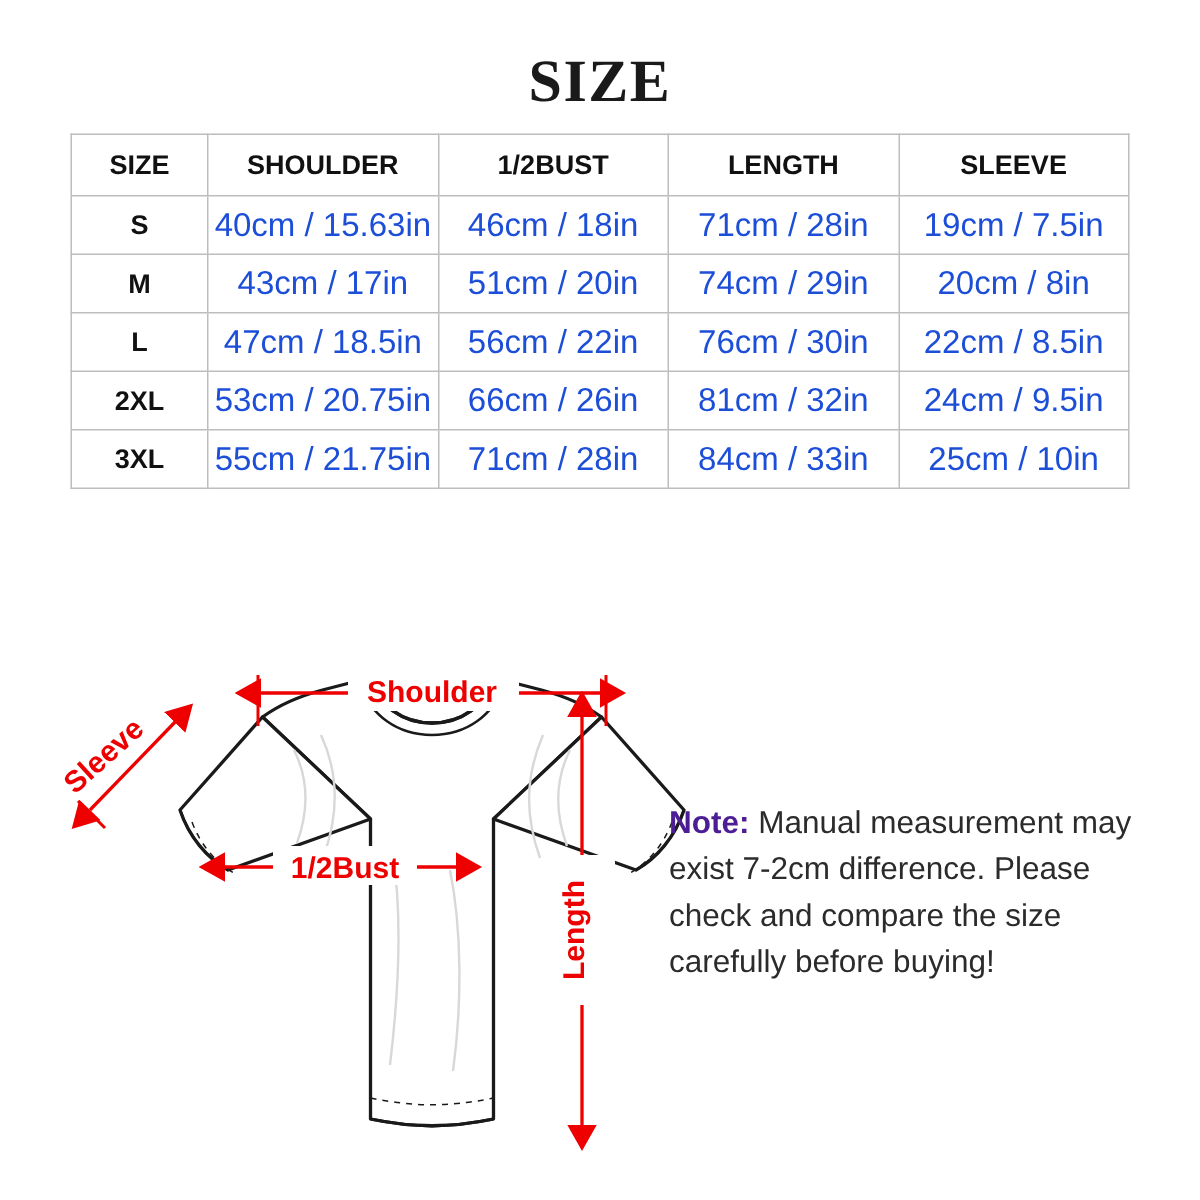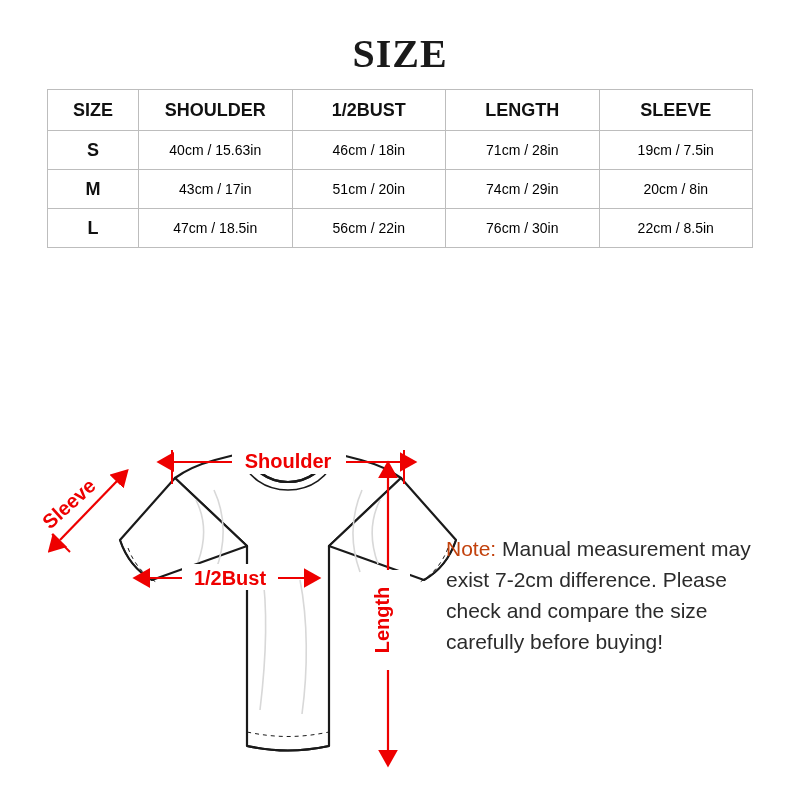--- a/index.html
+++ b/index.html
@@ -35,22 +35,22 @@
   table.size-table {
     width: 100%;
     border-collapse: collapse;
     table-layout: fixed;
   }
   table.size-table th,
   table.size-table td {
     border: 1px solid #bdbdbd;
     text-align: center;
     height: 36px;
-    font-size: 14px;
-    color: #000000;
+    font-size: 22px;
+    color: #1d4ed8;
   }
   table.size-table thead th {
     font-weight: 700;
     font-size: 18px;
     color: #111111;
     height: 38px;
   }
   table.size-table th:first-child,
   table.size-table td:first-child {
     width: 88px;
@@ -76,22 +76,22 @@
   .note {
     position: absolute;
     left: 446px;
     top: 533px;
     width: 320px;
     font-size: 21px;
     line-height: 31px;
     color: #2b2b2b;
   }
   .note b {
-    font-weight: 400;
-    color: #c2410c;
+    font-weight: 700;
+    color: #4c1d95;
   }
 </style>
 </head>
 <body>
 
 <div class="title">SIZE</div>
 
 <div class="table-wrap">
   <table class="size-table">
     <thead>
@@ -117,20 +117,34 @@
         <td>51cm / 20in</td>
         <td>74cm / 29in</td>
         <td>20cm / 8in</td>
       </tr>
       <tr>
         <td>L</td>
         <td>47cm / 18.5in</td>
         <td>56cm / 22in</td>
         <td>76cm / 30in</td>
         <td>22cm / 8.5in</td>
+      </tr>
+      <tr>
+        <td>2XL</td>
+        <td>53cm / 20.75in</td>
+        <td>66cm / 26in</td>
+        <td>81cm / 32in</td>
+        <td>24cm / 9.5in</td>
+      </tr>
+      <tr>
+        <td>3XL</td>
+        <td>55cm / 21.75in</td>
+        <td>71cm / 28in</td>
+        <td>84cm / 33in</td>
+        <td>25cm / 10in</td>
       </tr>
     </tbody>
   </table>
 </div>
 
 <div class="diagram">
   <svg width="800" height="370" viewBox="0 0 800 370" xmlns="http://www.w3.org/2000/svg">
     <defs>
       <marker id="arrL" markerWidth="9" markerHeight="9" refX="8" refY="4.5" orient="auto">
         <path d="M8,0 L0,4.5 L8,9 Z" fill="#ee0000"></path>

